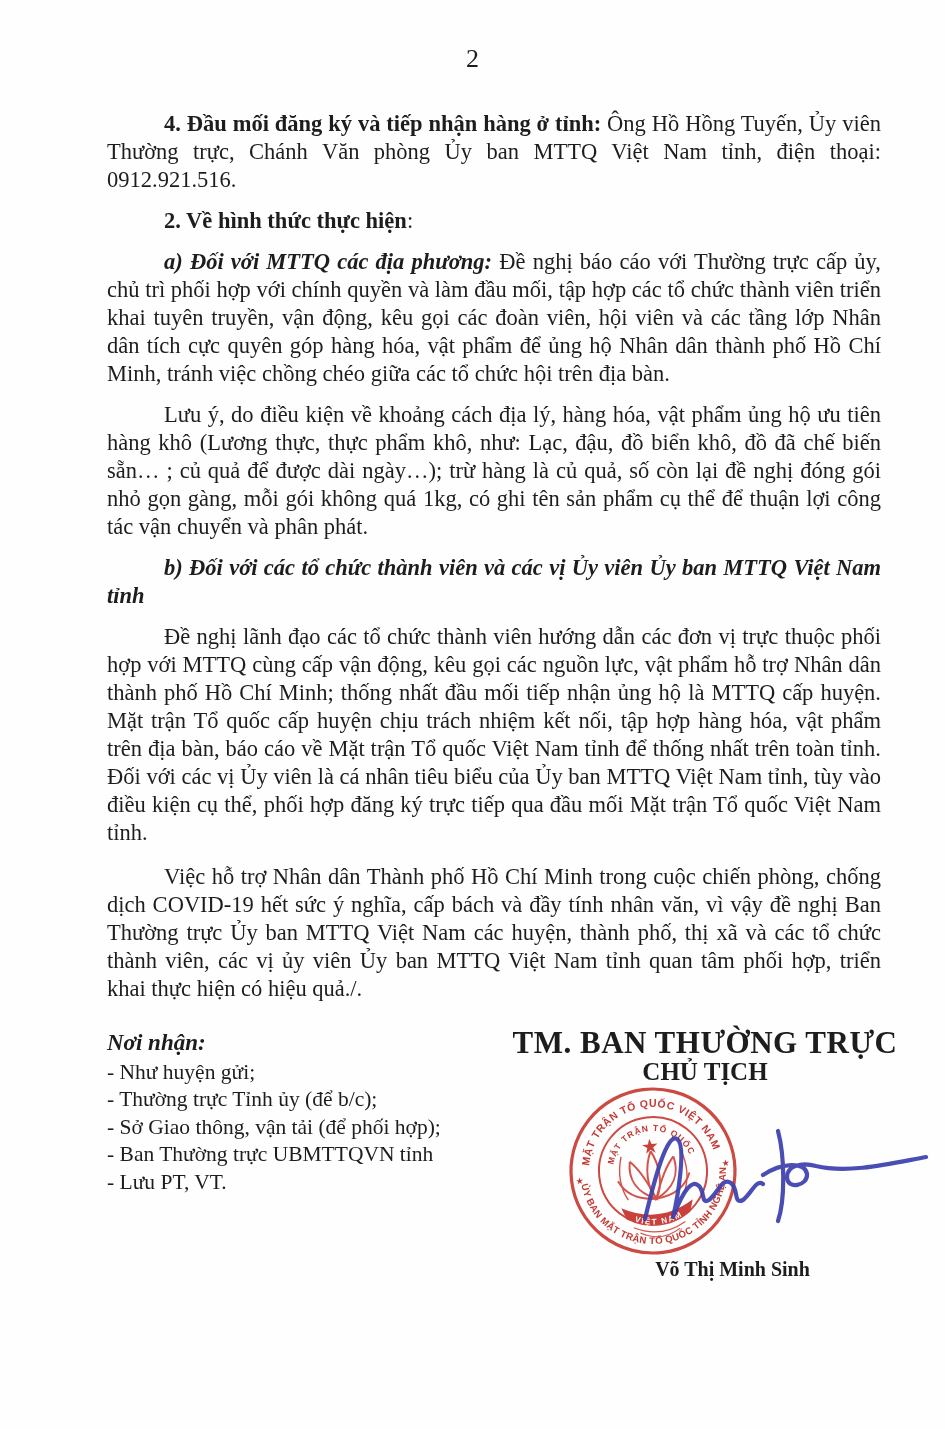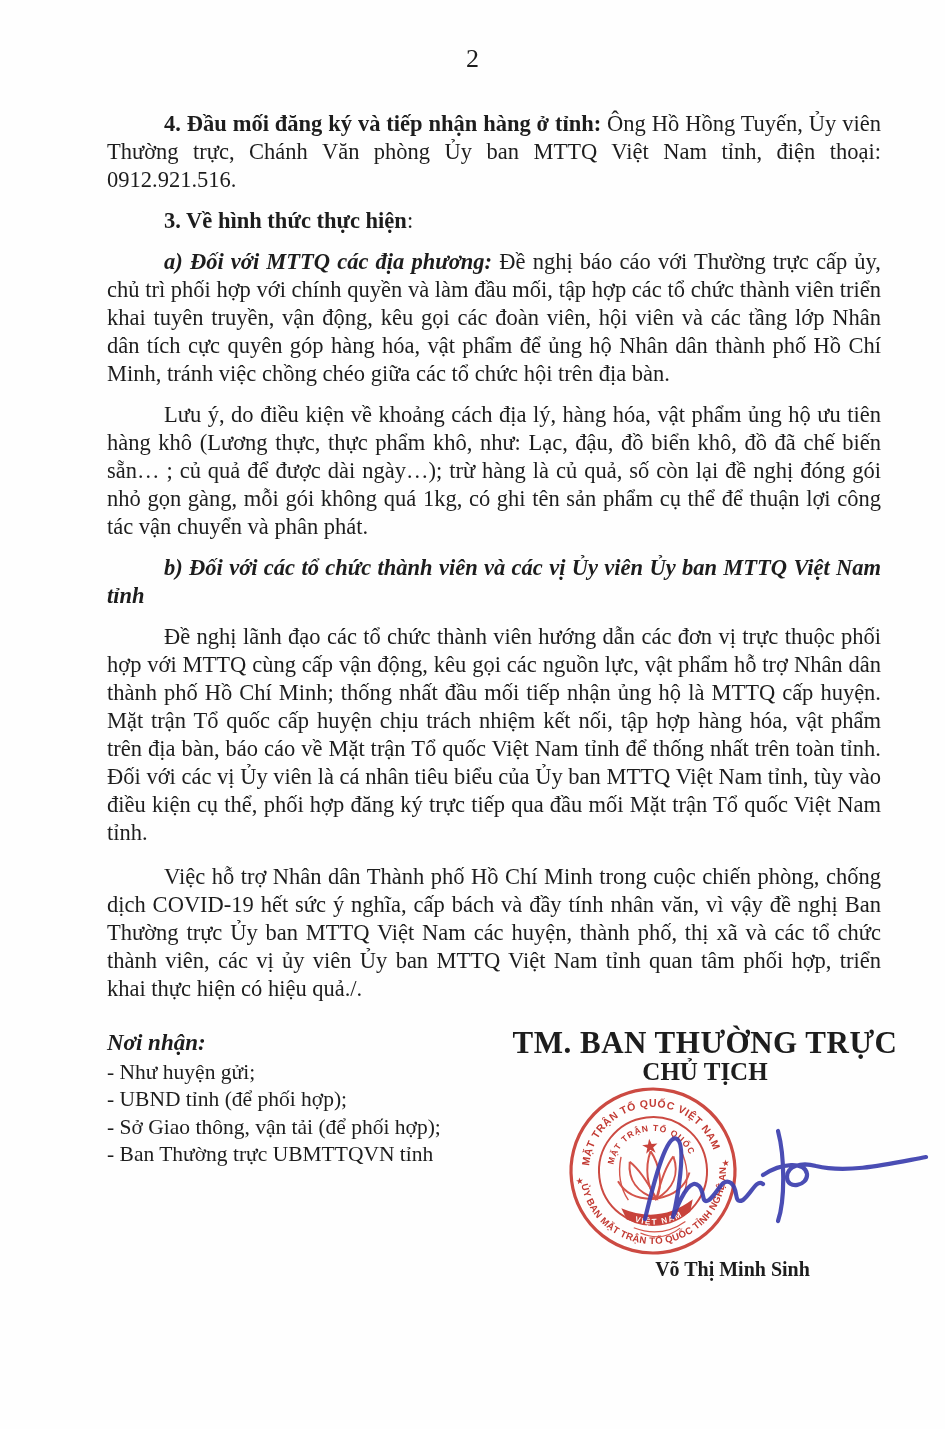--- a/index.html
+++ b/index.html
@@ -99,42 +99,43 @@
 <body>
 
 <div class="page">
 
   <div class="page-number">2</div>
 
   <div class="content">
 
     <p class="para"><span class="bold">4. Đầu mối đăng ký và tiếp nhận hàng ở tỉnh:</span><span> Ông Hồ Hồng Tuyến, Ủy viên Thường trực, Chánh Văn phòng Ủy ban MTTQ Việt Nam tỉnh, điện thoại: 0912.921.516.</span></p>
 
-    <p class="para"><span class="bold">3. Về hình thức thực hiện</span><span>:</span></p>
+    <p class="para"><span class="bold">2. Về hình thức thực hiện</span><span>:</span></p>
 
     <p class="para"><span class="bold-italic">a) Đối với MTTQ các địa phương:</span><span> Đề nghị báo cáo với Thường trực cấp ủy, chủ trì phối hợp với chính quyền và làm đầu mối, tập hợp các tổ chức thành viên triển khai tuyên truyền, vận động, kêu gọi các đoàn viên, hội viên và các tầng lớp Nhân dân tích cực quyên góp hàng hóa, vật phẩm để ủng hộ Nhân dân thành phố Hồ Chí Minh, tránh việc chồng chéo giữa các tổ chức hội trên địa bàn.</span></p>
 
     <p class="para"><span>Lưu ý, do điều kiện về khoảng cách địa lý, hàng hóa, vật phẩm ủng hộ ưu tiên hàng khô (</span><span class="italic">Lương thực, thực phẩm khô, như: Lạc, đậu, đồ biển khô, đồ đã chế biến sẵn… ; củ quả để được dài ngày…</span><span>); trừ hàng là củ quả, số còn lại đề nghị đóng gói nhỏ gọn gàng, mỗi gói không quá 1kg, có ghi tên sản phẩm cụ thể để thuận lợi công tác vận chuyển và phân phát.</span></p>
 
     <p class="para bold-italic">b) Đối với các tổ chức thành viên và các vị Ủy viên Ủy ban MTTQ Việt Nam tỉnh</p>
 
     <p class="para">Đề nghị lãnh đạo các tổ chức thành viên hướng dẫn các đơn vị trực thuộc phối hợp với MTTQ cùng cấp vận động, kêu gọi các nguồn lực, vật phẩm hỗ trợ Nhân dân thành phố Hồ Chí Minh; thống nhất đầu mối tiếp nhận ủng hộ là MTTQ cấp huyện. Mặt trận Tổ quốc cấp huyện chịu trách nhiệm kết nối, tập hợp hàng hóa, vật phẩm trên địa bàn, báo cáo về Mặt trận Tổ quốc Việt Nam tỉnh để thống nhất trên toàn tỉnh. Đối với các vị Ủy viên là cá nhân tiêu biểu của Ủy ban MTTQ Việt Nam tỉnh, tùy vào điều kiện cụ thể, phối hợp đăng ký trực tiếp qua đầu mối Mặt trận Tổ quốc Việt Nam tỉnh.</p>
 
     <p class="para last-body">Việc hỗ trợ Nhân dân Thành phố Hồ Chí Minh trong cuộc chiến phòng, chống dịch COVID-19 hết sức ý nghĩa, cấp bách và đầy tính nhân văn, vì vậy đề nghị Ban Thường trực Ủy ban MTTQ Việt Nam các huyện, thành phố, thị xã và các tổ chức thành viên, các vị ủy viên Ủy ban MTTQ Việt Nam tỉnh quan tâm phối hợp, triển khai thực hiện có hiệu quả./.</p>
 
   </div>
 
   <div class="footer">
 
     <div class="recipients">
       <div class="recipients-title">Nơi nhận:</div>
       <div class="recipient-item">- Như huyện gửi;</div>
-      <div class="recipient-item">- UBND tỉnh (để phối hợp);</div>
+      <div class="recipient-item">- Thường trực Tỉnh ủy (để b/c);</div>
       <div class="recipient-item">- Sở Giao thông, vận tải (để phối hợp);</div>
       <div class="recipient-item">- Ban Thường trực UBMTTQVN tỉnh</div>
+      <div class="recipient-item">- Lưu PT, VT.</div>
     </div>
 
     <div class="sign-block">
       <div class="sign-org">TM. BAN THƯỜNG TRỰC</div>
       <div class="sign-title">CHỦ TỊCH</div>
 
       <div class="seal-area">
 
         <svg class="stamp-svg" width="172" height="172" viewBox="0 0 172 172">
           <defs>

